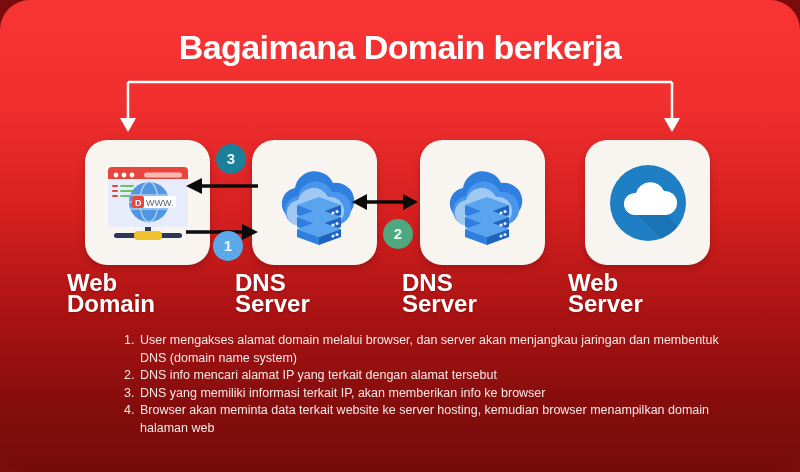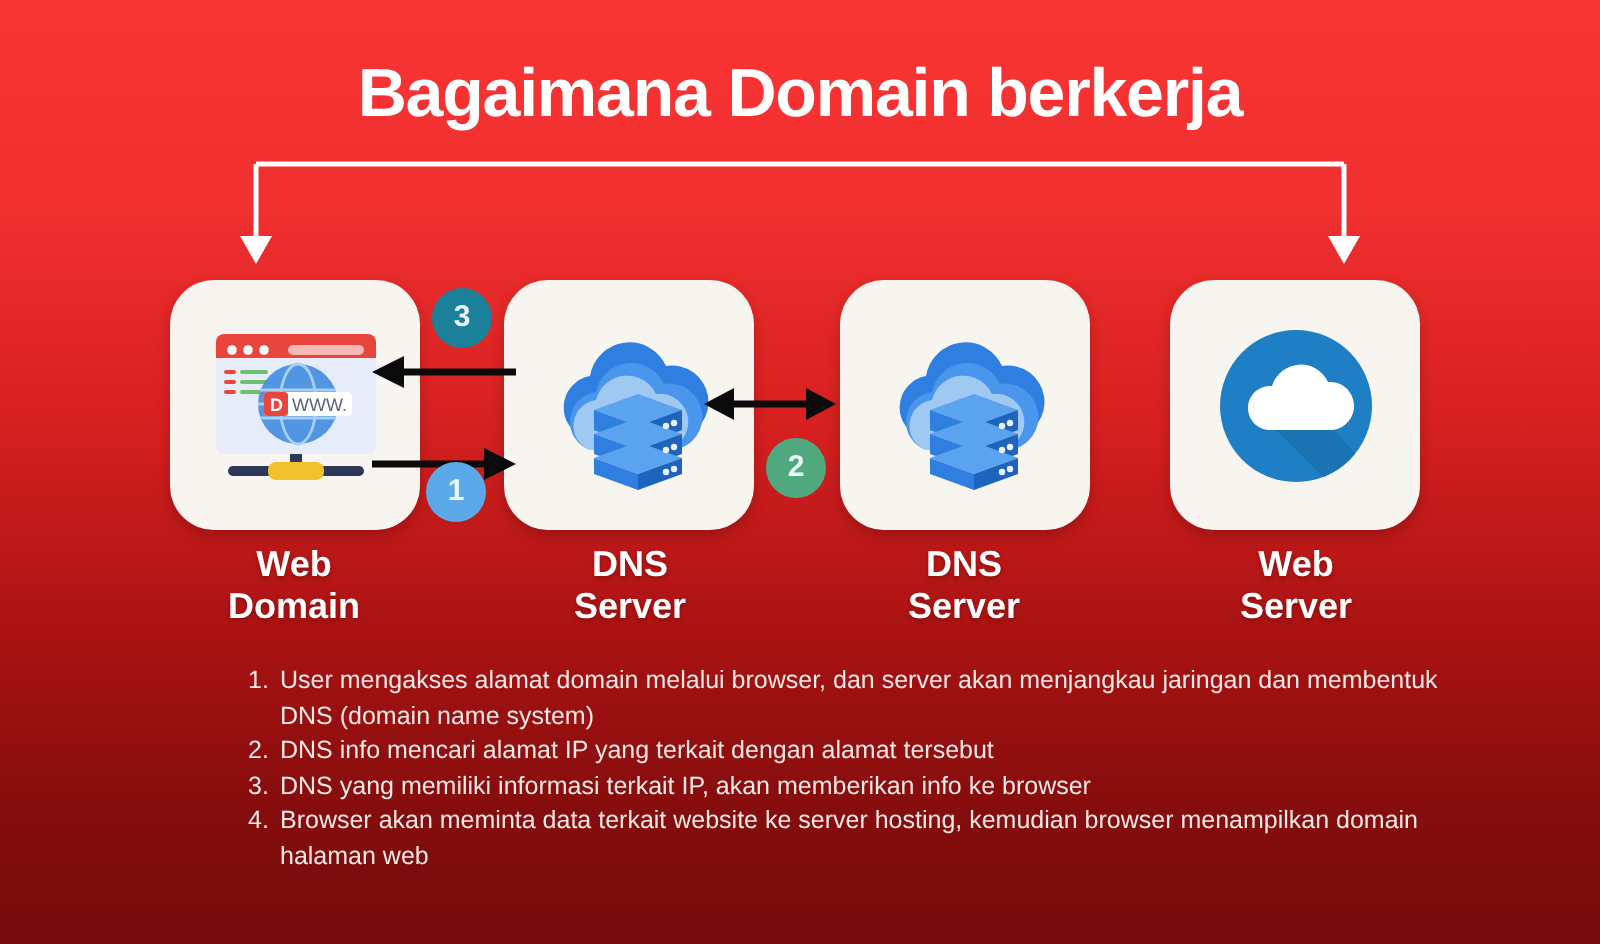--- a/index.html
+++ b/index.html
@@ -18,20 +18,21 @@
     width: 800px;
     height: 472px;
     background: linear-gradient(180deg,
         #f93434 0%,
         #f12f2f 22%,
         #d62020 45%,
         #a81212 68%,
         #850d0d 86%,
         #760b0b 100%);
     overflow: hidden;
+    border-radius: 30px;
   }
 
   
   #title {
     position: absolute;
     top: 26px;
     left: 0;
     width: 800px;
     text-align: center;
     color: #ffffff;
@@ -72,23 +73,23 @@
     left: 50%;
     top: 50%;
     transform: translate(-50%, -50%);
   }
 
   
   .card-label {
     position: absolute;
     top: 272px;
     width: 160px;
-    text-align: center;
+    text-align: left;
     color: #ffffff;
-    font-size: 18px;
+    font-size: 24px;
     font-weight: bold;
     line-height: 21px;
     text-shadow: 0 1px 2px rgba(70, 0, 0, 0.35);
   }
   #label-1 { left: 67px; }
   #label-2 { left: 235px; }
   #label-3 { left: 402px; }
   #label-4 { left: 568px; }
 
   

